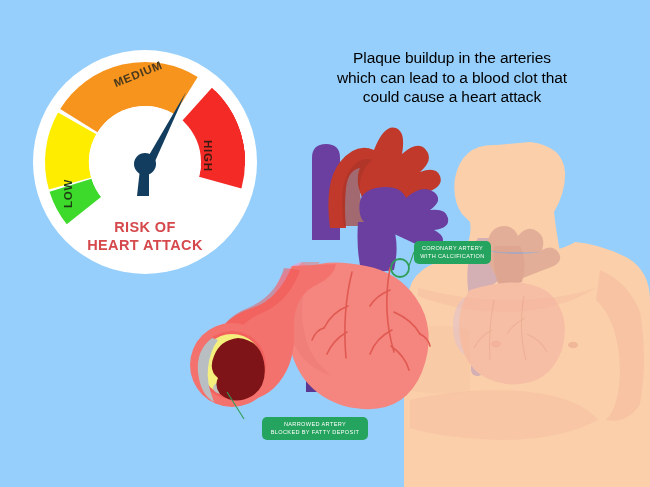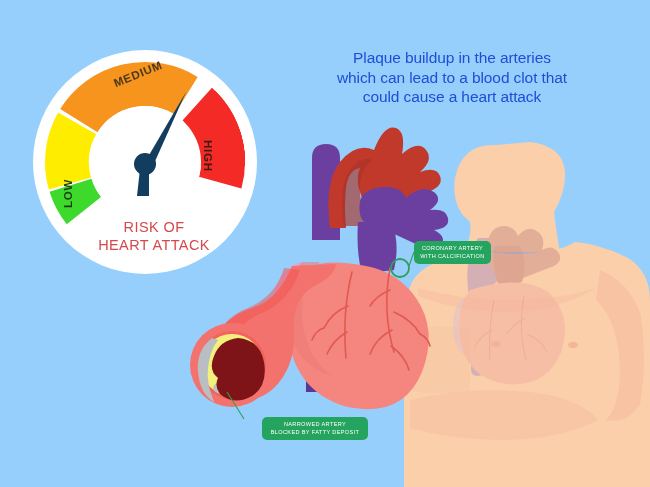--- a/index.html
+++ b/index.html
@@ -8,35 +8,35 @@
     background:#97cffc;
     font-family:"Liberation Sans", sans-serif;
     position:relative;
   }
   #stage{position:absolute;left:0;top:0;width:650px;height:487px;}
   #stage svg{display:block;}
   .hl{
     position:absolute;
     left:318px;top:48px;width:268px;
     text-align:center;
-    color:#1d4ed8;
+    color:#000000;
     font-size:15.5px;
     line-height:19.5px;
     font-family:"Liberation Sans", sans-serif;
     white-space:pre-line;
     letter-spacing:-0.1px;
   }
   .gauge-title{
     position:absolute;
-    left:64px;top:218px;width:180px;
+    left:55px;top:218px;width:180px;
     text-align:center;
     color:#d5484c;
     font-size:14.5px;
     line-height:18px;
-    font-weight:normal;
+    font-weight:bold;
     letter-spacing:0.4px;
     white-space:pre-line;
     font-family:"Liberation Sans", sans-serif;
   }
   .seg-label{
     position:absolute;
     font-size:11.5px;
     font-weight:bold;
     color:#4a3a1e;
     letter-spacing:0.8px;

